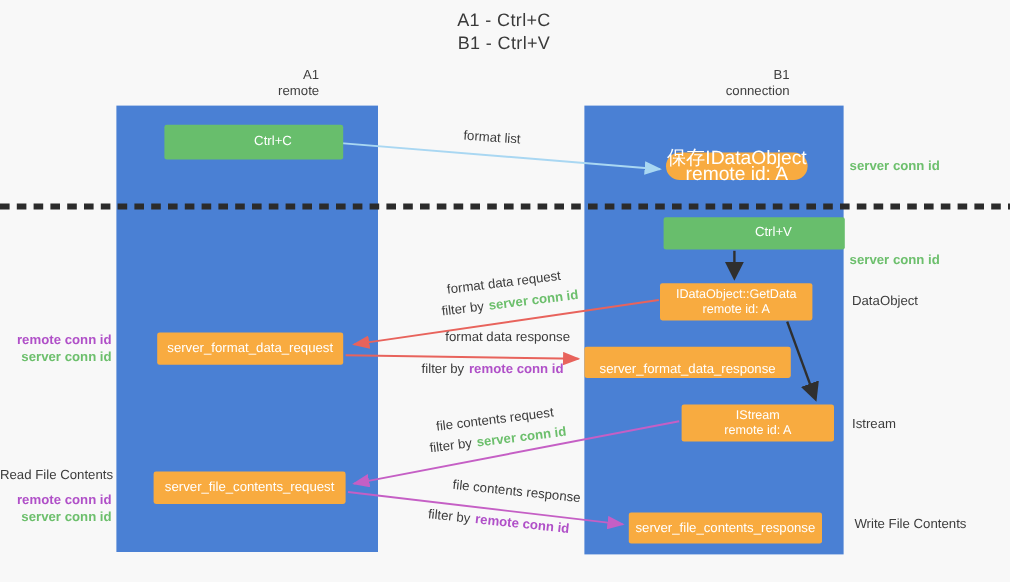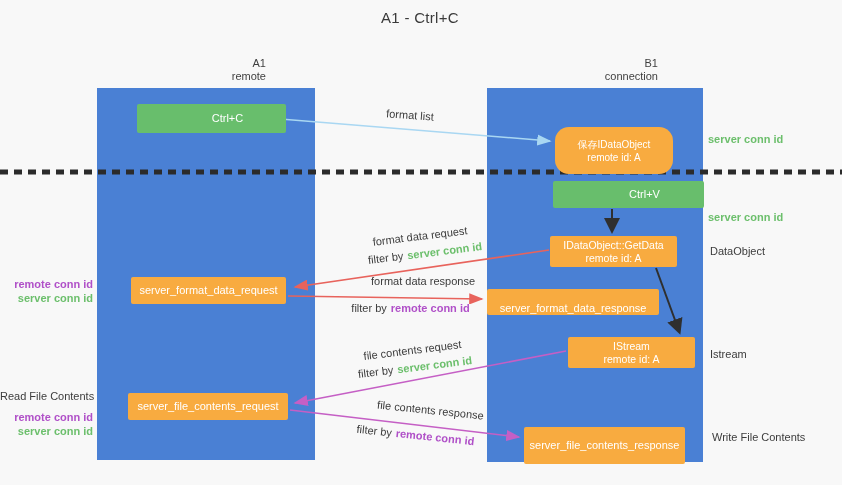--- a/index.html
+++ b/index.html
@@ -21,20 +21,21 @@
   .sp{margin-left:4px;}
   svg.overlay{position:absolute;left:0;top:0;pointer-events:none;}
 </style>
 </head>
 <body>
 
 <div class="canvas">
 
   <div class="title">
     <div>A1 - Ctrl+C</div>
+    <div>B1 - Ctrl+V</div>
   </div>
 
   <div class="colhead" style="left:146px;top:57px;">
     <div>A1</div>
     <div>remote</div>
   </div>
   <div class="colhead" style="left:538px;top:57px;">
     <div>B1</div>
     <div>connection</div>
   </div>
@@ -64,21 +65,21 @@
     <line x1="288" y1="296" x2="482" y2="299" stroke="#e8635c" stroke-width="1.6" marker-end="url(#mred)"></line>
     <line x1="656" y1="268" x2="679" y2="331" stroke="#2f2f2f" stroke-width="2" marker-end="url(#mblack)"></line>
     <line x1="566" y1="351" x2="295" y2="403" stroke="#c55fc5" stroke-width="1.6" marker-end="url(#mmag)"></line>
     <line x1="290" y1="410" x2="519" y2="437" stroke="#c55fc5" stroke-width="1.6" marker-end="url(#mmag)"></line>
   </svg>
 
   <div class="box green" style="left:137px;top:104px;width:117px;height:29px;">
     <div>Ctrl+C</div>
   </div>
 
-  <div class="box orange" style="left:555px;top:127px;width:118px;height:47px;font-size:10px;border-radius:14px;">
+  <div class="box orange" style="left:555px;top:127px;width:118px;height:23px;font-size:16px;border-radius:14px;">
     <div>保存IDataObject</div>
     <div>remote id: A</div>
   </div>
 
   <div class="box green" style="left:553px;top:181px;width:119px;height:27px;">
     <div>Ctrl+V</div>
   </div>
 
   <div class="box orange" style="left:550px;top:236px;width:127px;height:31px;font-size:10.5px;">
     <div>IDataObject::GetData</div>
@@ -95,21 +96,21 @@
 
   <div class="box orange" style="left:568px;top:337px;width:127px;height:31px;font-size:10.5px;">
     <div>IStream</div>
     <div>remote id: A</div>
   </div>
 
   <div class="box orange" style="left:128px;top:393px;width:160px;height:27px;">
     <div>server_file_contents_request</div>
   </div>
 
-  <div class="box orange" style="left:524px;top:427px;width:161px;height:37px;">
+  <div class="box orange" style="left:524px;top:427px;width:161px;height:26px;">
     <div>server_file_contents_response</div>
   </div>
 
   <div class="lbl ctr" style="left:355px;top:109px;width:110px;transform:rotate(4deg);">format list</div>
 
   <div class="lbl ctr" style="left:355px;top:230px;width:130px;transform:rotate(-7deg);">format data request</div>
   <div class="lbl ctr" style="left:350px;top:247px;width:150px;transform:rotate(-7deg);">
     <span>filter by</span><span class="g sp">server conn id</span>
   </div>
 

